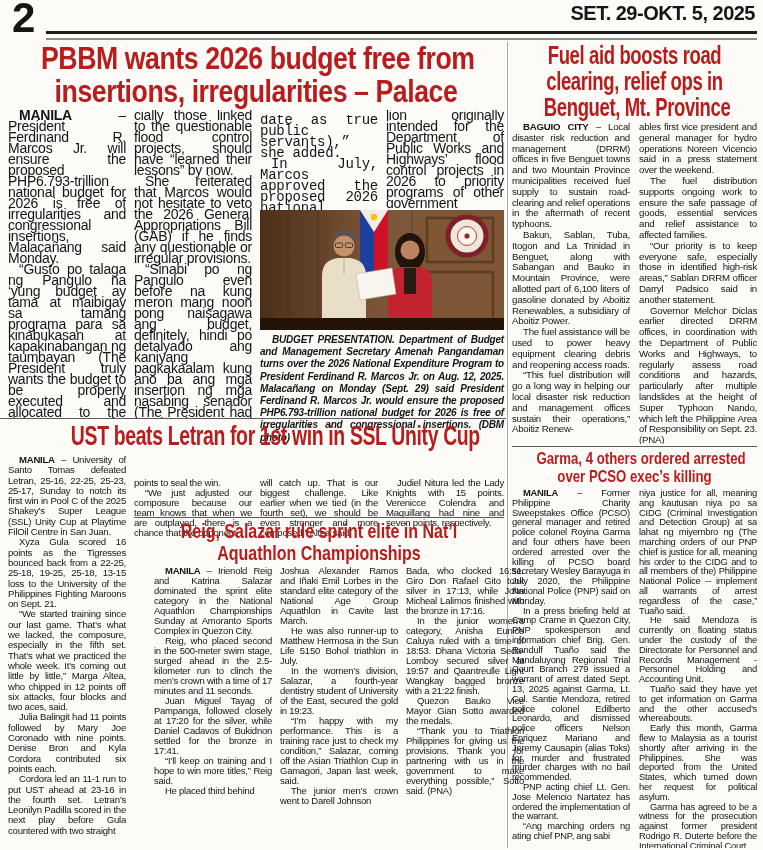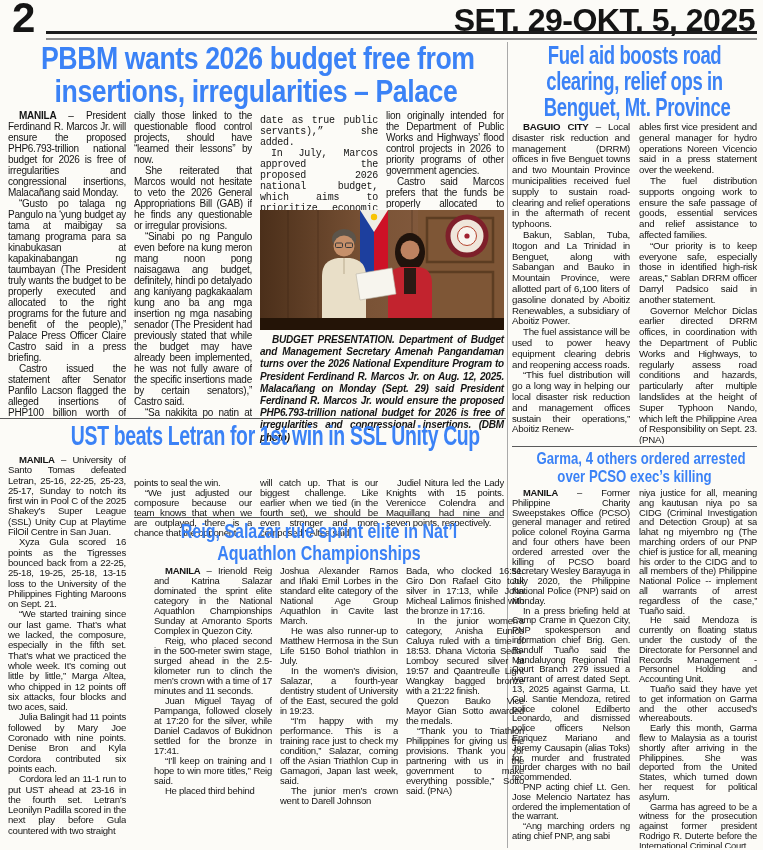--- a/index.html
+++ b/index.html
@@ -5,44 +5,44 @@
   html,body { margin:0; padding:0; }
   body {
     width:763px; height:850px; position:relative; overflow:hidden;
     background:#fcfbf7; color:#151515;
     font-family:"Liberation Sans", sans-serif;
   }
   .abs { position:absolute; }
 
   
   #page-number { left:12px; top:-6px; font-size:42px; font-weight:bold; letter-spacing:-1px; }
-  #issue-date  { right:8px; top:2px; font-size:32px; font-weight:bold; letter-spacing:-0.5px; }
+  #issue-date  { right:8px; top:2px; font-size:20px; font-weight:bold; letter-spacing:-0.5px; }
   #header-rule { left:46px; right:6px; top:31px; height:4px;
                  border-top:3px solid #1c1c1c; border-bottom:2px solid #8d8d8d; }
 
   
   .vrule { width:1px; background:#a9a9a9; }
   .hrule { height:1px; background:#5a5a5a; }
 
   
-  .hl { position:absolute; text-align:center; font-weight:bold; color:#3b82f6; }
+  .hl { position:absolute; text-align:center; font-weight:bold; color:#b91c1c; }
   .hl-line { transform:scaleX(var(--sx,0.85)); transform-origin:50% 50%; white-space:nowrap; }
   #pbbm-headline  { left:6px;   top:42px;  width:500px; font-size:31px;   line-height:33px; --sx:0.86; letter-spacing:-0.5px; }
   #fuel-headline  { left:512px; top:42px;  width:245px; font-size:25px;   line-height:26px; --sx:0.74; letter-spacing:-0.5px; }
   #ust-headline   { left:0;     top:421px; width:506px; font-size:27px;   line-height:30px; --sx:0.72; letter-spacing:-0.5px; }
   #reig-headline  { left:134px; top:520px; width:370px; font-size:20.5px; line-height:22px; --sx:0.78; }
   #garma-headline { left:512px; top:450px; width:245px; font-size:16.5px; line-height:17.5px; --sx:0.80; }
 
   
   .col { position:absolute; overflow:hidden; text-align:justify; letter-spacing:-0.25px; }
   .para { margin:0; text-indent:11px; }
   .para.cont { text-indent:0; }
   .para b { font-weight:bold; }
 
-  .col-pbbm  { font-size:10px; line-height:11px;   width:118px; }
+  .col-pbbm  { font-size:14px; line-height:11px;   width:118px; }
   .col-fuel  { font-size:9.7px; line-height:10.8px; width:118px; }
   .col-ust   { font-size:9.6px; line-height:10.3px; width:118px; }
   .col-ust-s { font-size:9.6px; line-height:10px;   width:118px;margin-top:23px; }
   .col-reig  { font-size:9.5px; line-height:10px;   width:118px;margin-left:20px; }
   .col-garma { font-size:9.4px; line-height:9.8px;  width:118px; }
 
   #pbbm-c1 { left:8px;   top:110px; height:308px; }
   #pbbm-c2 { left:134px; top:110px; height:308px; }
   #pbbm-c3 { left:260px; top:115px; height:98px;font-family:Liberation Mono, monospace; }
   #pbbm-c4 { left:386px; top:110px; height:98px; }

